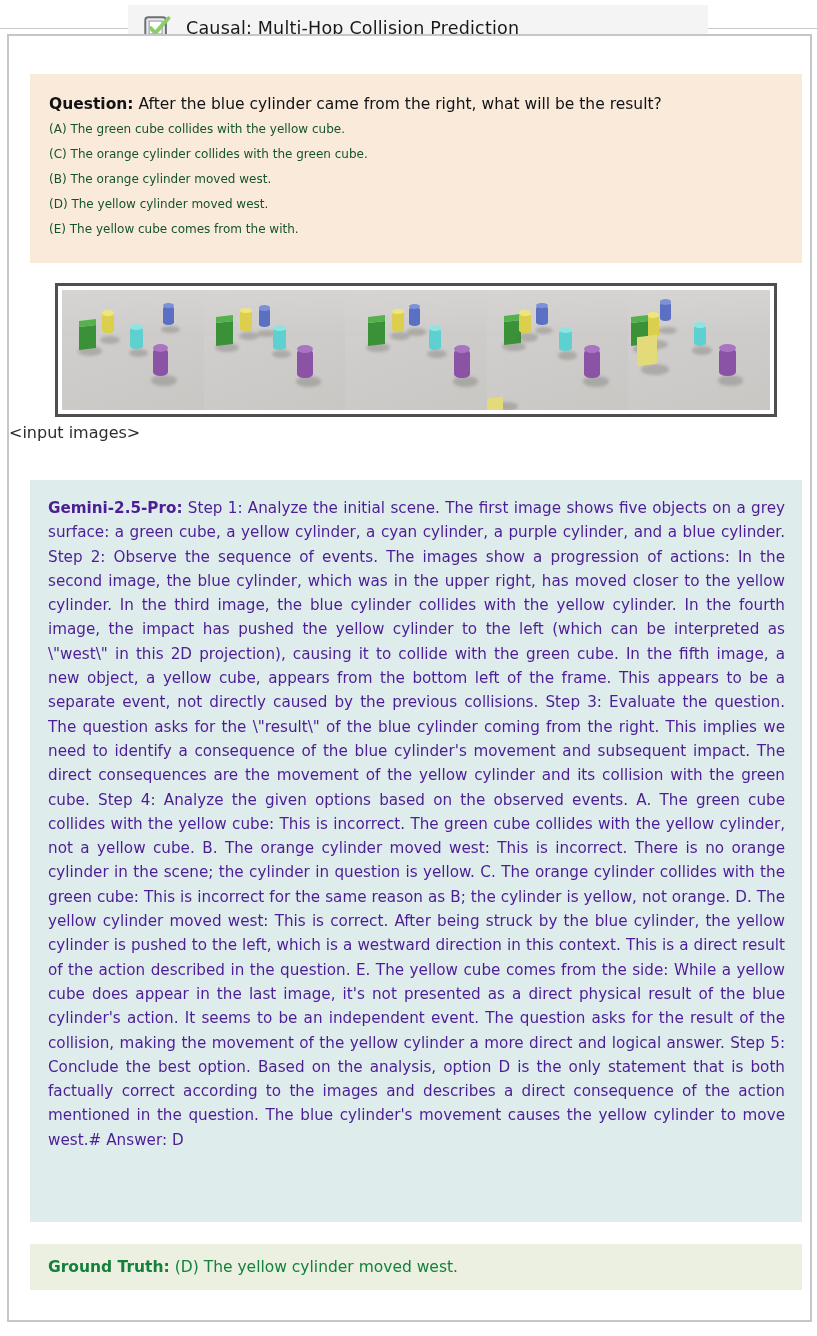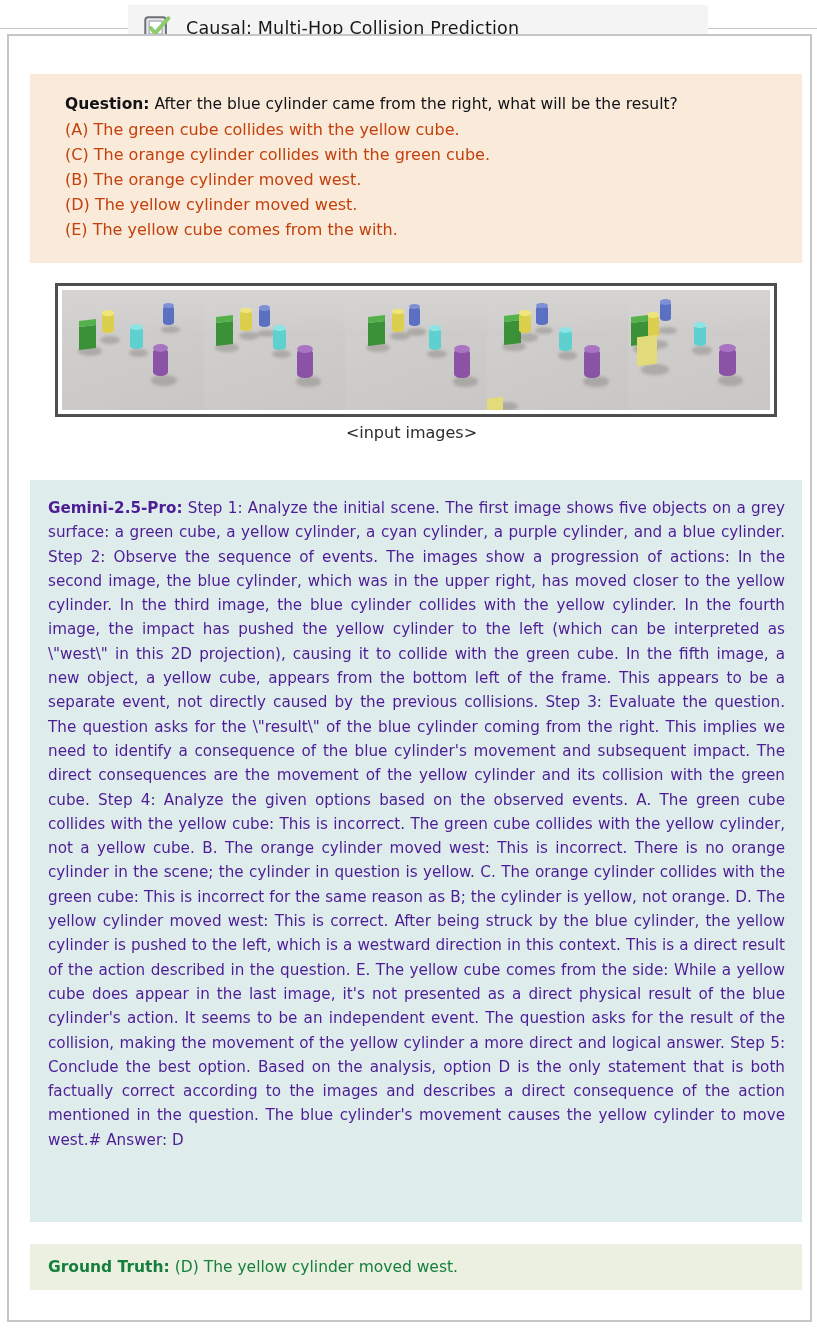--- a/index.html
+++ b/index.html
@@ -74,21 +74,21 @@
   .panel {
     position: absolute;
     box-sizing: border-box;
   }
   .panel-question {
     left: 21px;
     top: 38px;
     width: 772px;
     height: 189px;
     background: #faeada;
-    padding: 18px 18px 10px 35px;
+    padding: 18px 18px 10px 19px;
   }
   .panel-answer {
     left: 21px;
     top: 444px;
     width: 772px;
     height: 742px;
     background: #dfecec;
     padding: 16px 17px 12px 18px;
   }
   .panel-truth {
@@ -103,22 +103,22 @@
   }
 
   .q-line {
     font-size: 15.5px;
     color: #111317;
     line-height: 25px;
     white-space: nowrap;
   }
   .q-label { font-weight: bold; }
   .opt-line {
-    font-size: 16px;
-    color: #c2410c;
+    font-size: 12px;
+    color: #14532d;
     line-height: 25px;
     white-space: nowrap;
   }
 
   
   .strip-wrap {
     position: absolute;
     left: 46px;
     top: 247px;
     width: 722px;
@@ -145,21 +145,20 @@
     position: absolute;
     left: 0; top: 0; right: 0;
     height: 38%;
     background: linear-gradient(180deg, rgba(214,212,210,1) 0%, rgba(203,201,199,.35) 100%);
   }
   .caption {
     position: absolute;
     left: 0;
     top: 387px;
     width: 805px;
-    text-align: center;
     font-size: 16px;
     color: #2b2d30;
   }
 
   
   .obj { position: absolute; }
   .cyl {
     border-radius: 46% / 14%;
   }
   .cyl .cap {

